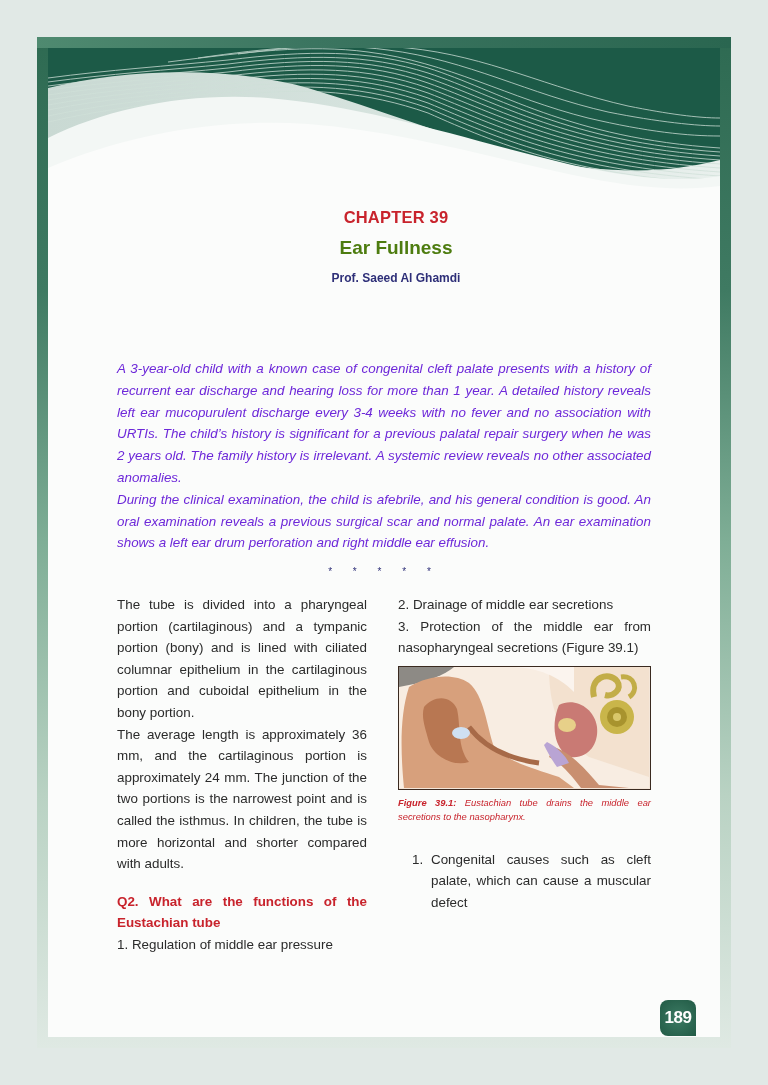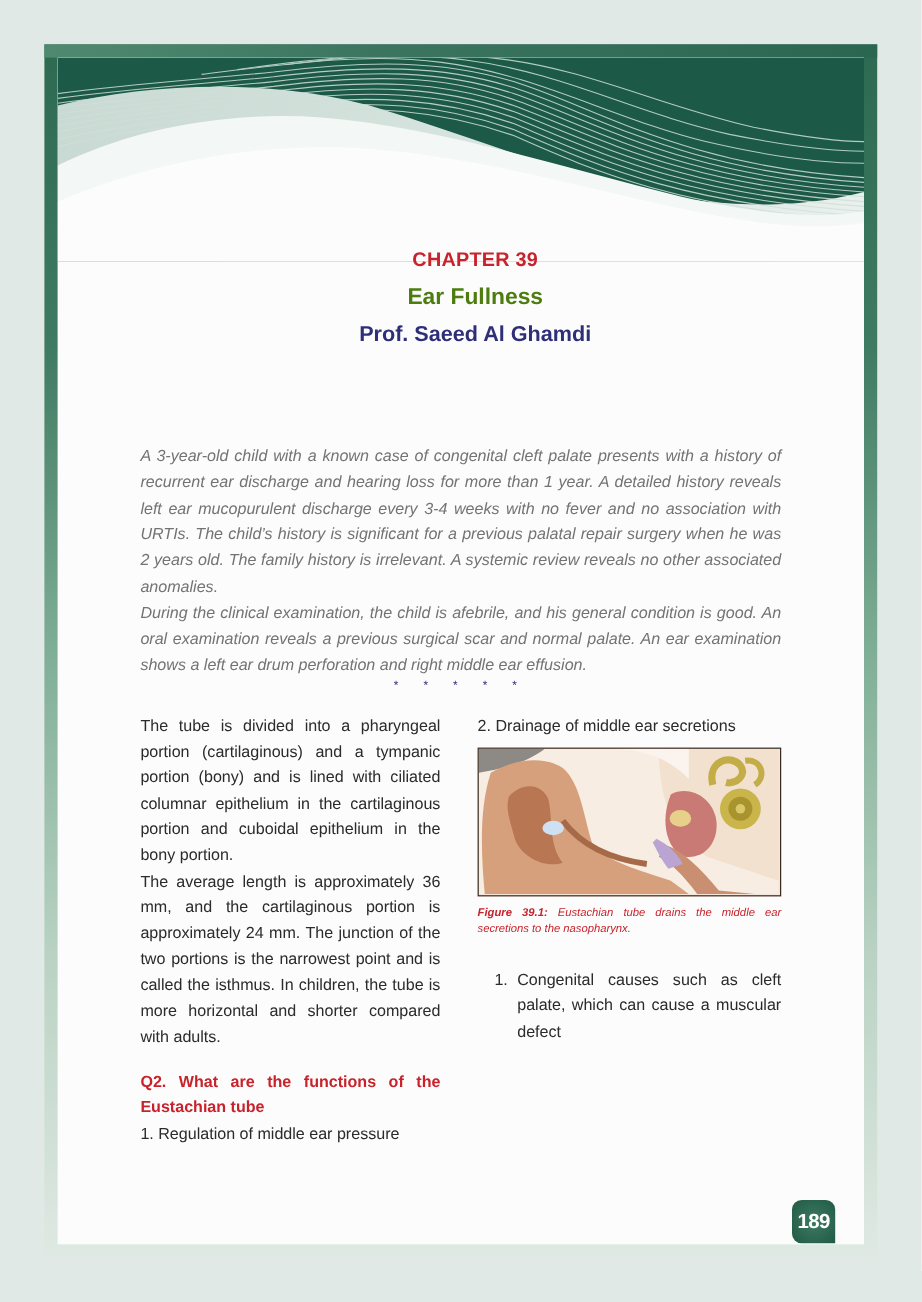--- a/index.html
+++ b/index.html
@@ -34,26 +34,26 @@
   }
   .chapter-label {
     color: #c8232c; font-weight: bold; font-size: 16.5px; letter-spacing: 0.2px;
     display: block; height: 22px; line-height: 22px;
   }
   .chapter-title {
     color: #4d7c0f; font-weight: bold; font-size: 19px;
     display: block; height: 34px; line-height: 34px; margin-top: 3px;
   }
   .author {
-    color: #2e2f78; font-weight: bold; font-size: 18px;
+    color: #2e2f78; font-weight: bold; font-size: 12px;
     display: block; height: 20px; line-height: 20px; margin-top: 3px;
   }
   .case {
-    position: absolute; left: 69px; top: 321px; width: 534px;
-    font-style: italic; font-size: 13.4px; line-height: 21.8px; color: #737373;
+    position: absolute; left: 69px; top: 310px; width: 534px;
+    font-style: italic; font-size: 13.4px; line-height: 21.8px; color: #6d28d9;
     text-align: justify;
   }
   .case p { margin: 0; }
   .stars {
     position: absolute; left: 0; width: 672px; top: 518px; text-align: center;
     color: #2e2f78; font-size: 10px; letter-spacing: 9px; height: 12px; line-height: 12px;
   }
   .col {
     position: absolute; top: 546px; font-size: 13.4px; line-height: 21.6px; color: #2b2b2b;
   }
@@ -141,20 +141,21 @@
     <div class="col col-left">
       <div class="body-text">The tube is divided into a pharyngeal portion (cartilaginous) and a tympanic portion (bony) and is lined with ciliated columnar epithelium in the cartilaginous portion and cuboidal epithelium in the bony portion.</div>
       <div class="body-text last-left">The average length is approximately 36 mm, and the cartilaginous portion is approximately 24 mm. The junction of the two portions is the narrowest point and is called the isthmus. In children, the tube is more horizontal and shorter compared with adults.</div>
       <div class="gap"></div>
       <div class="q-heading">Q2. What are the functions of the Eustachian tube</div>
       <div class="body-text">1. Regulation of middle ear pressure</div>
     </div>
 
     <div class="col col-right">
       <div class="body-text last-left">2. Drainage of middle ear secretions</div>
+      <div class="body-text last-left">3. Protection of the middle ear from nasopharyngeal secretions (Figure 39.1)</div>
 
       <div class="figure">
         <svg width="250" height="121" viewBox="0 0 250 121">
           <rect width="250" height="121" fill="#f3e1cf"></rect>
           <path d="M60,0 L150,0 C150,40 160,70 190,90 L250,110 L250,121 L0,121 L0,0 Z" fill="#f8ede2"></path>
           <path d="M110,0 C140,0 160,10 175,25 L175,0 Z" fill="#fbf4ee"></path>
           <path d="M0,0 L55,0 C45,8 30,14 10,18 L0,20 Z" fill="#8d8a85"></path>
           <path d="M10,20 C30,8 55,6 70,16 C85,28 88,60 95,80 C110,95 130,100 160,110 L175,121 L5,121 C2,90 0,50 10,20 Z" fill="#d7a07c"></path>
           <path d="M25,40 C35,28 52,28 58,42 C62,60 58,80 70,95 C55,100 35,90 30,75 C26,60 22,50 25,40 Z" fill="#b87752"></path>
           <path d="M70,60 C85,80 110,92 140,96" stroke="#a76a48" stroke-width="5" fill="none"></path>

